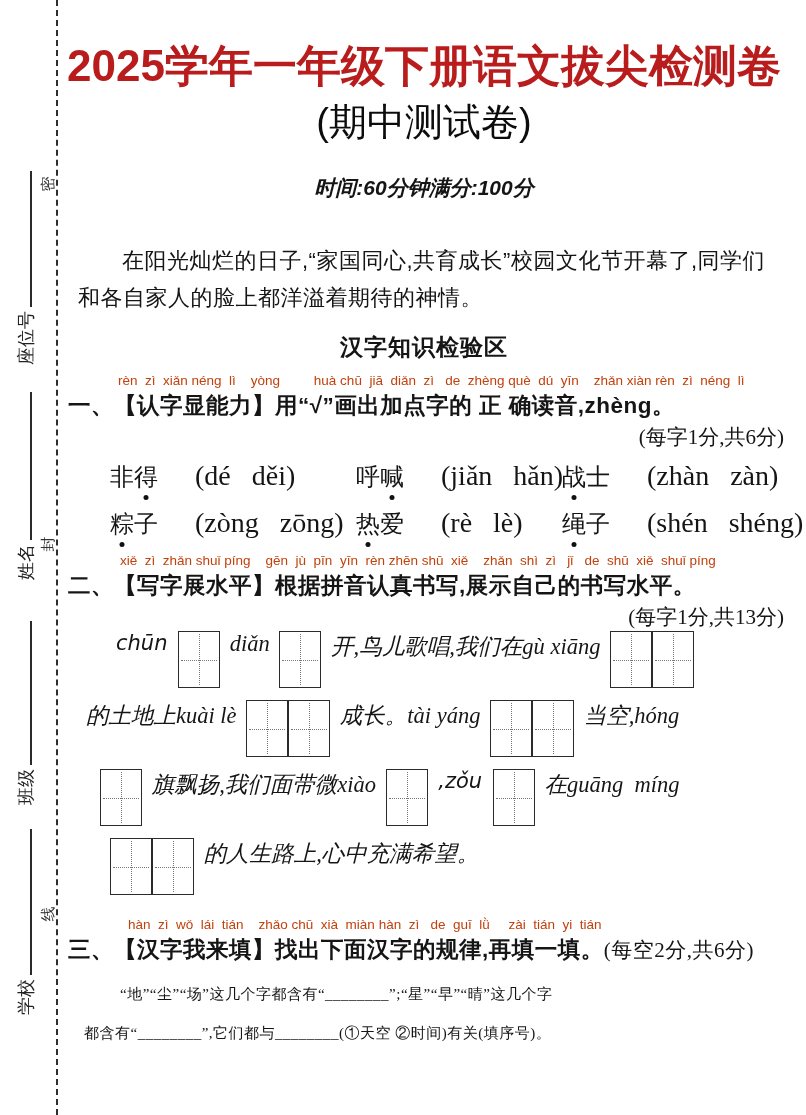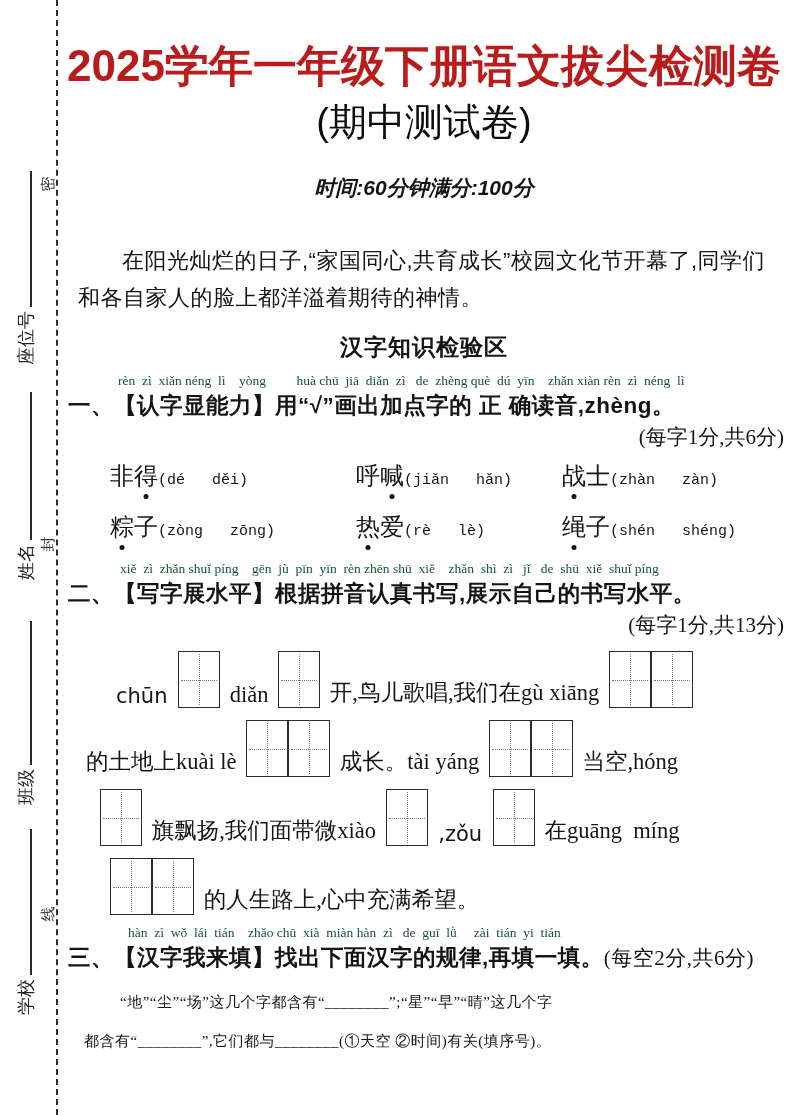--- a/index.html
+++ b/index.html
@@ -28,46 +28,46 @@
     line-height:44px; font-family:"Liberation Sans","DejaVu Sans",sans-serif; color:#0c0c0c; }
   .time { margin:30px 0 0 0; text-align:center; font-weight:bold; font-size:21px;
     font-family:"Liberation Sans","DejaVu Sans",sans-serif;font-style:italic; }
 
   .intro { margin:0 4px 0 16px; font-size:22px; line-height:37px;
     font-family:"Liberation Sans","DejaVu Sans",sans-serif; font-weight:500; letter-spacing:0.5px; }
   .intro.i1 { margin-top:40px; text-indent:44px; }
   .banner { margin:16px 0 0 0; text-align:center; font-weight:bold; font-size:23px;
     font-family:"Liberation Sans","DejaVu Sans",sans-serif; letter-spacing:1px; }
 
-  .pinyin { font-family:Liberation Serif, serif; font-size:13.5px;
-    color:#14532d; white-space:pre-wrap; line-height:16px; }
+  .pinyin { font-family:Liberation Sans, sans-serif; font-size:13.5px;
+    color:#c2410c; white-space:pre-wrap; line-height:16px; }
   .pinyin.p1 { margin:10px 0 0 56px; }
   .pinyin.p2 { margin:12px 0 0 58px; }
   .pinyin.p3 { margin:10px 0 0 66px; }
 
   .qhead { margin:1px 0 0 6px; font-weight:bold; font-size:22.5px; line-height:31px;
     font-family:"Liberation Sans","DejaVu Sans",sans-serif; letter-spacing:0.5px; }
   .score { margin:2px 2px 0 0; text-align:right; font-size:21px; line-height:28px;
     font-family:"Liberation Serif","DejaVu Serif",serif; }
   .score-inline { font-weight:normal; font-size:21px;
     font-family:"Liberation Serif","DejaVu Serif",serif; }
 
   
   .items { margin:8px 0 0 48px; display:grid; grid-template-columns:246px 206px 1fr;
     row-gap:12px; }
   .item { font-size:24px; line-height:34px; white-space:nowrap; }
   .item .ch { position:relative; display:inline-block; }
   .item .ch.dotted::after { content:""; position:absolute; left:50%; bottom:-6px;
     width:5px; height:5px; border-radius:50%; background:#111; transform:translateX(-50%); }
-  .item .opts { font-family:Liberation Mono, monospace; font-size:15px;
-    white-space:pre; }
+  .item .opts { font-family:Liberation Serif, serif; font-size:28px;
+    white-space:pre;margin-left:37px; }
 
   
-  .wline { display:flex; align-items:flex-end; min-height:69px; font-size:22.5px;
-    white-space:nowrap; }
+  .wline { display:flex; align-items:flex-start; min-height:69px; font-size:22.5px;
+    white-space:nowrap;font-style:italic; }
   .wt { white-space:pre; }
   .py { font-family:"DejaVu Sans","Liberation Sans",sans-serif; font-size:21px; }
   .boxgroup { display:inline-flex; margin:0 4px; }
   .cell { width:42px; height:57px; border:1.6px solid #2b2b2b; position:relative;
     background:#fff; box-sizing:border-box; }
   .cell::before { content:""; position:absolute; left:50%; top:2px; bottom:2px; width:0;
     border-left:1.3px dotted #777; }
   .cell::after { content:""; position:absolute; top:50%; left:2px; right:2px; height:0;
     border-top:1.3px dotted #777; }
 

